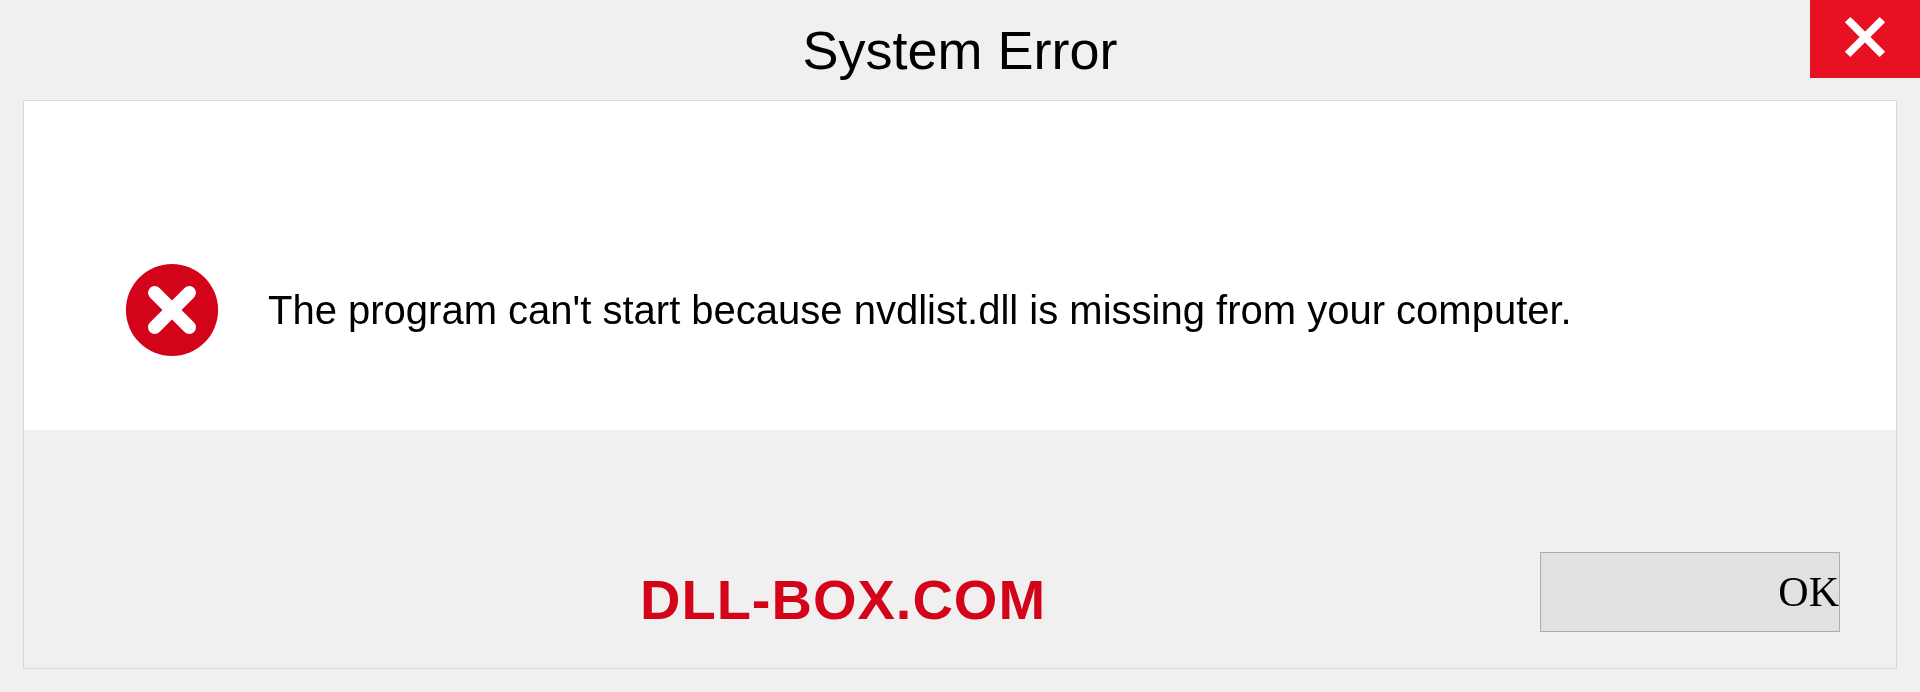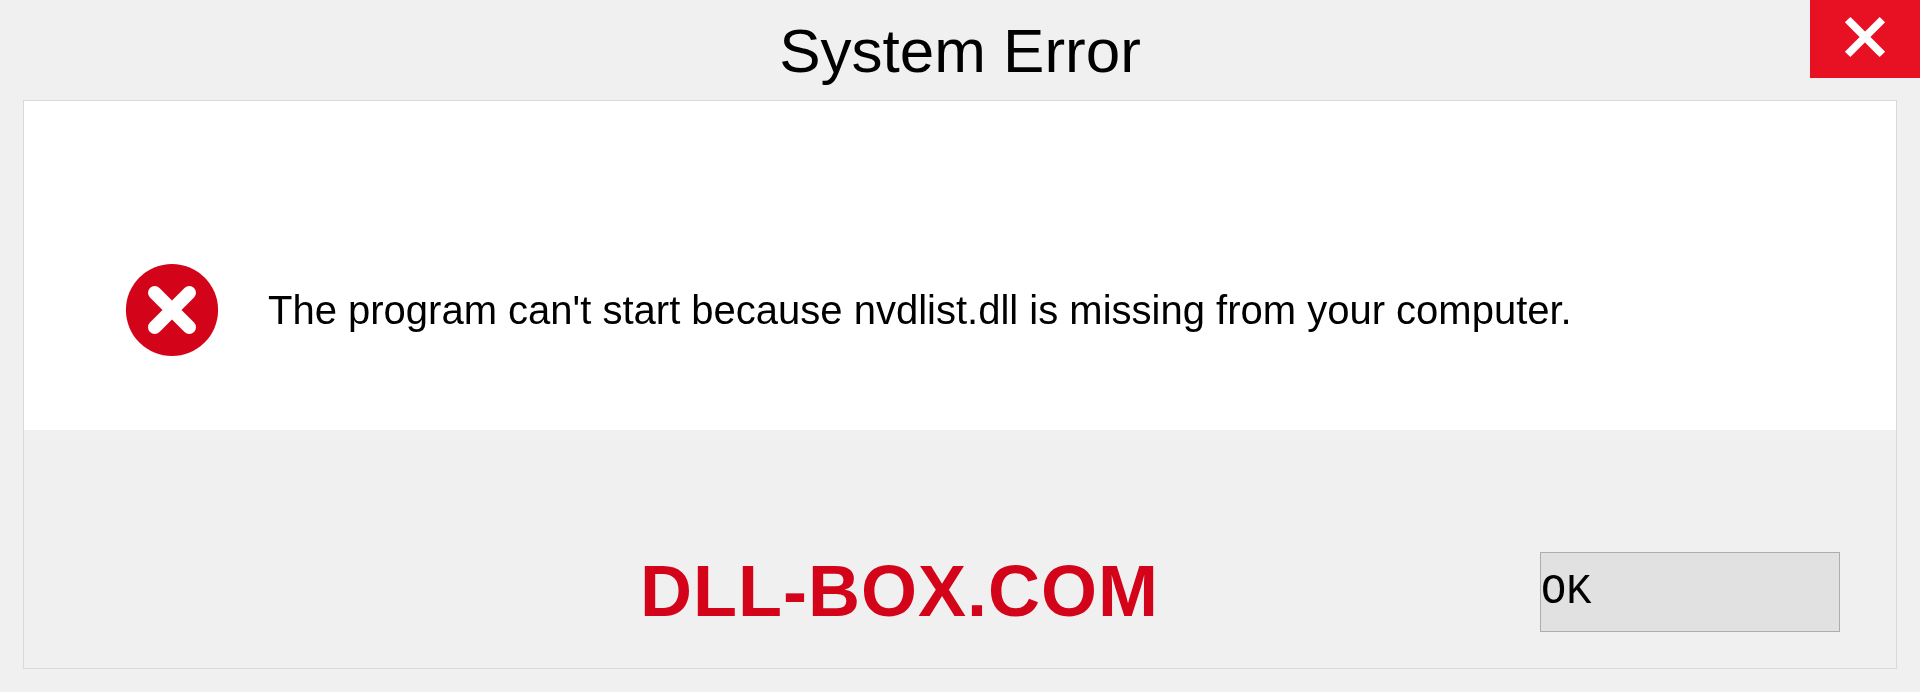--- a/index.html
+++ b/index.html
@@ -17,21 +17,21 @@
     }
     .titlebar {
       width: 100%;
       height: 100px;
       display: flex;
       align-items: center;
       justify-content: center;
       position: relative;
     }
     .title {
-      font-size: 62px;
+      font-size: 54px;
       font-weight: 400;
       color: #000;
     }
     .close-btn {
       position: absolute;
       right: 0;
       top: 0;
       width: 110px;
       height: 78px;
       background: #e81123;
@@ -82,41 +82,41 @@
       top: 430px;
       bottom: 23px;
       border: 1px solid #d9d9d9;
       border-top: none;
       background: #f0f0f0;
     }
     .watermark {
       position: absolute;
       left: 640px;
       bottom: 60px;
-      font-size: 72px;
+      font-size: 56px;
       font-weight: 800;
       color: #d3041a;
       letter-spacing: 1px;
       font-family: Arial, "Segoe UI", sans-serif;
     }
     .ok-btn {
       position: absolute;
       right: 80px;
       bottom: 60px;
       width: 300px;
       height: 80px;
       background: #e1e1e1;
       border: 1px solid #adadad;
       display: flex;
       align-items: center;
-      justify-content: flex-start;
+      justify-content: flex-end;
       font-size: 42px;
       color: #000;
       cursor: pointer;
-      font-family: Liberation Mono, monospace;
+      font-family: Liberation Serif, serif;
     }
   </style>
 </head>
 <body>
 
 <div class="titlebar">
   <div class="title">System Error</div>
   <div class="close-btn">
     <span>
       <svg viewBox="0 0 24 24">

